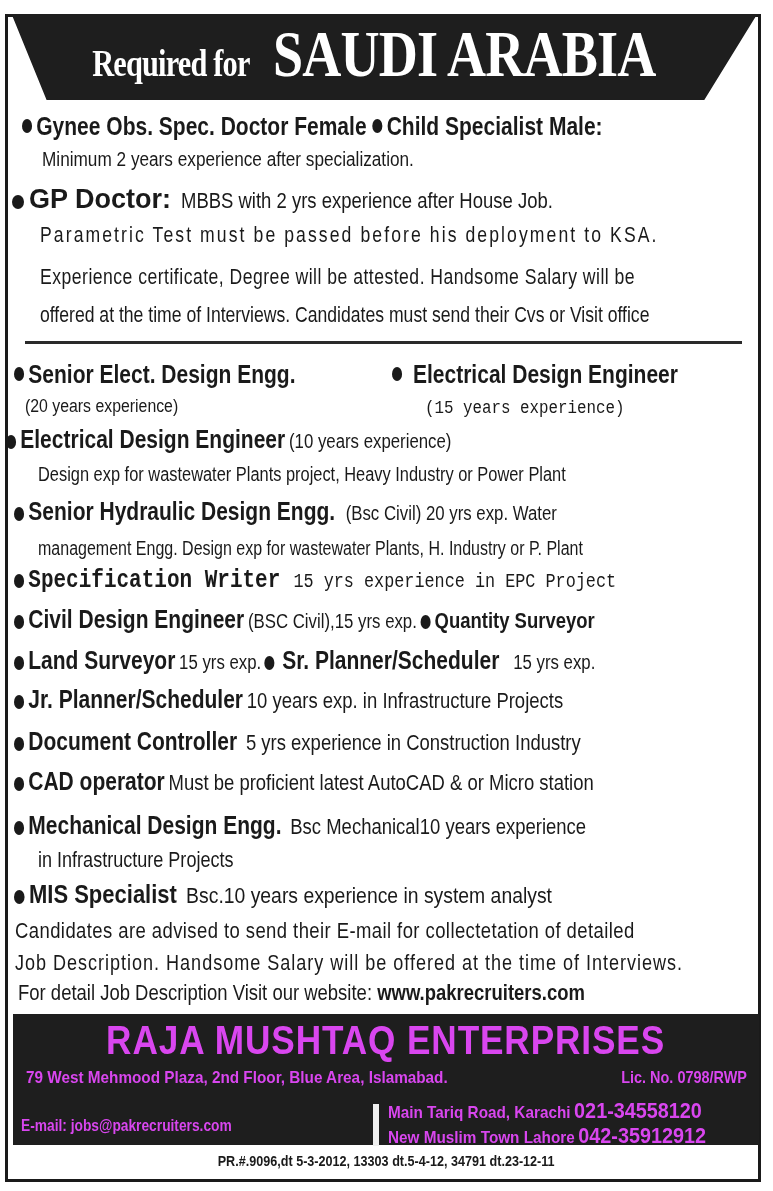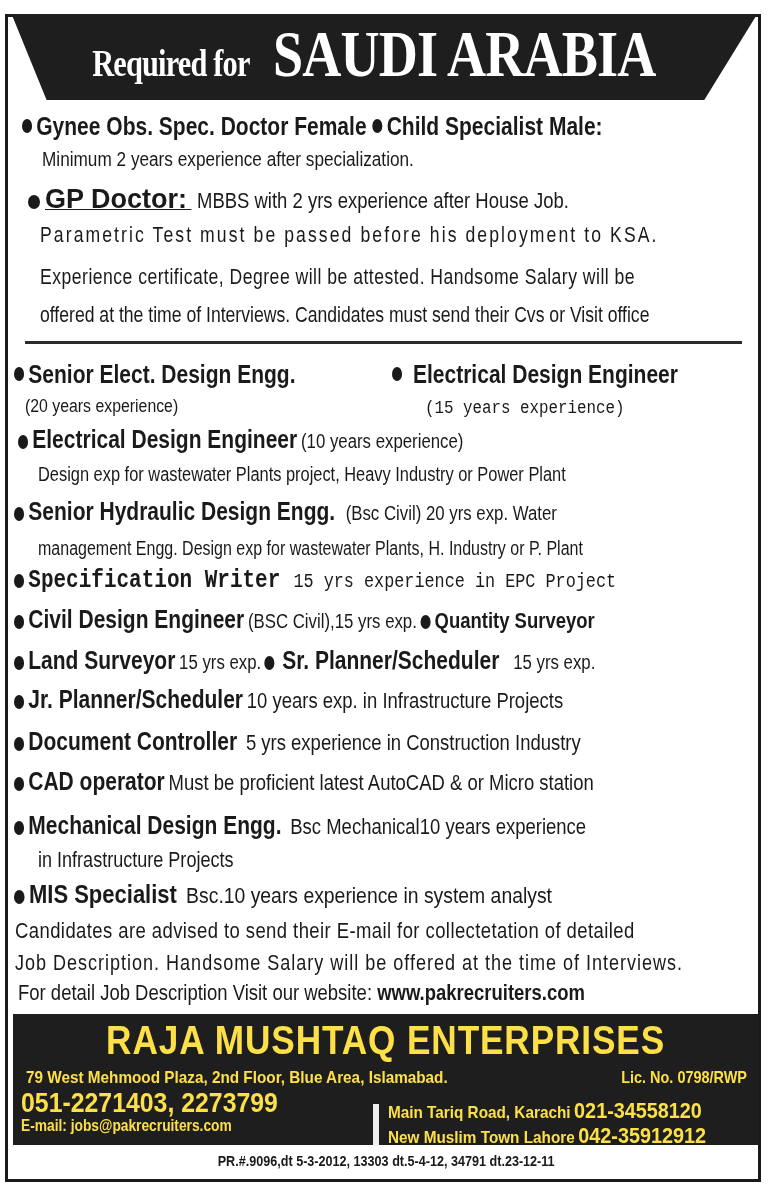--- a/index.html
+++ b/index.html
@@ -11,21 +11,21 @@
   .banner-text .big { font-size: 66px; font-weight: bold; letter-spacing: -1px; transform: scaleX(0.82); display: inline-block; vertical-align: baseline; margin-left: -40px; }
   .line { position: absolute; white-space: nowrap; text-align: center; }
   .b { font-weight: bold; }
   .cond { display: inline-block; transform-origin: left center; }
   .dot { display: inline-block; width: 12px; height: 14px; border-radius: 50%; background: #1a1a1a; vertical-align: middle; margin-right: 5px; position: relative; top: -2px; }
   .t26 { font-size: 25px; }
   .t22 { font-size: 22px; }
   .t20 { font-size: 20px; }
   .t18 { font-size: 18px; }
   .divider { position: absolute; left: 25px; top: 341px; width: 717px; height: 3px; background: #2a2a2a; }
-  .contact { position: absolute; left: 13px; top: 1014px; width: 746px; height: 131px; background: #1e1e1e; color: #fde047; }
+  .contact { position: absolute; left: 13px; top: 1014px; width: 746px; height: 131px; background: #1e1e1e; color: #d946ef; }
   .company { position: absolute; left: 0; top: 4px; width: 746px; text-align: center; font-size: 40px; font-weight: bold; letter-spacing: 1px; white-space: nowrap; }
   .addr { position: absolute; left: 13px; top: 54px; font-size: 17px; font-weight: bold; white-space: nowrap; }
   .lic { position: absolute; right: 12px; top: 54px; font-size: 17px; font-weight: bold; white-space: nowrap; }
   .phone { position: absolute; left: 8px; top: 74px; font-size: 27px; font-weight: bold; white-space: nowrap; }
   .email { position: absolute; left: 8px; top: 103px; font-size: 16px; font-weight: bold; white-space: nowrap; }
   .sep { position: absolute; left: 360px; top: 90px; width: 6px; height: 42px; background: #f0f0f0; }
   .branch { position: absolute; left: 375px; font-size: 17px; font-weight: bold; white-space: nowrap; }
   .branch .num { font-size: 22px; margin-left: 4px; }
   .pr { position: absolute; left: 0; top: 1153px; width: 773px; text-align: center; font-size: 14px; font-weight: bold; white-space: nowrap; }
 </style>
@@ -43,21 +43,21 @@
 <div class="line t26" style="left:22px; top:112px;">
   <span class="cond" style="transform:scaleX(0.84);">
     <span class="dot"></span><span class="b">Gynee Obs. Spec. Doctor Female</span>
     <span class="dot"></span><span class="b">Child Specialist Male:</span>
   </span>
 </div>
 <div class="line t20" style="left:42px; top:148px;">
   <span class="cond" style="transform:scaleX(0.86);">Minimum 2 years experience after specialization.</span>
 </div>
 
-<div class="line" style="left:28px; top:184px;text-decoration:underline;">
+<div class="line" style="left:12px; top:184px;">
   <span class="dot"></span><span class="b" style="font-size:27px;">GP Doctor:</span>
   <span class="cond t22" style="transform:scaleX(0.84); margin-left:6px;">MBBS with 2 yrs experience after House Job.</span>
 </div>
 <div class="line t22" style="left:40px; top:222px; letter-spacing:2.6px;">
   <span class="cond" style="transform:scaleX(0.8);">Parametric Test must be passed before his deployment to KSA.</span>
 </div>
 <div class="line t22" style="left:40px; top:264px; letter-spacing:0.6px;">
   <span class="cond" style="transform:scaleX(0.8);">Experience certificate, Degree will be attested. Handsome Salary will be</span>
 </div>
 <div class="line t22" style="left:40px; top:302px;">
@@ -76,21 +76,21 @@
 </div>
 <div class="line t26" style="left:392px; top:360px;">
   <span class="cond" style="transform:scaleX(0.84);">
     <span class="dot"></span><span class="b" style="margin-left:8px;">Electrical Design Engineer</span>
   </span>
 </div>
 <div class="line t18" style="left:425px; top:398px;font-family:Liberation Mono, monospace;">
   <span class="cond" style="transform:scaleX(0.88);">(15 years experience)</span>
 </div>
 
-<div class="line" style="left:18px; top:425px;">
+<div class="line" style="left:6px; top:425px;">
   <span class="cond" style="transform:scaleX(0.84);">
     <span class="dot"></span><span class="b t26">Electrical Design Engineer</span>
     <span class="t20">(10 years experience)</span>
   </span>
 </div>
 <div class="line t20" style="left:38px; top:463px;">
   <span class="cond" style="transform:scaleX(0.82);">Design exp for wastewater Plants project, Heavy Industry or Power Plant</span>
 </div>
 
 <div class="line" style="left:14px; top:497px;">
@@ -178,23 +178,20 @@
 
 <div class="contact">
   <div class="company">
     <span class="cond" style="transform:scaleX(0.88); transform-origin:center;">RAJA MUSHTAQ ENTERPRISES</span>
   </div>
   <div class="addr">
     <span class="cond" style="transform:scaleX(0.9);">79 West Mehmood Plaza, 2nd Floor, Blue Area, Islamabad.</span>
   </div>
   <div class="lic">
     <span class="cond" style="transform:scaleX(0.85); transform-origin:right center;">Lic. No. 0798/RWP</span>
-  </div>
-  <div class="phone">
-    <span class="cond" style="transform:scaleX(0.92);">051-2271403, 2273799</span>
   </div>
   <div class="email">
     <span class="cond" style="transform:scaleX(0.86);">E-mail: jobs@pakrecruiters.com</span>
   </div>
   <div class="sep"></div>
   <div class="branch" style="top:84px;text-align:center;">
     <span class="cond" style="transform:scaleX(0.9);">
       <span>Main Tariq Road, Karachi</span><span class="num">021-34558120</span>
     </span>
   </div>

